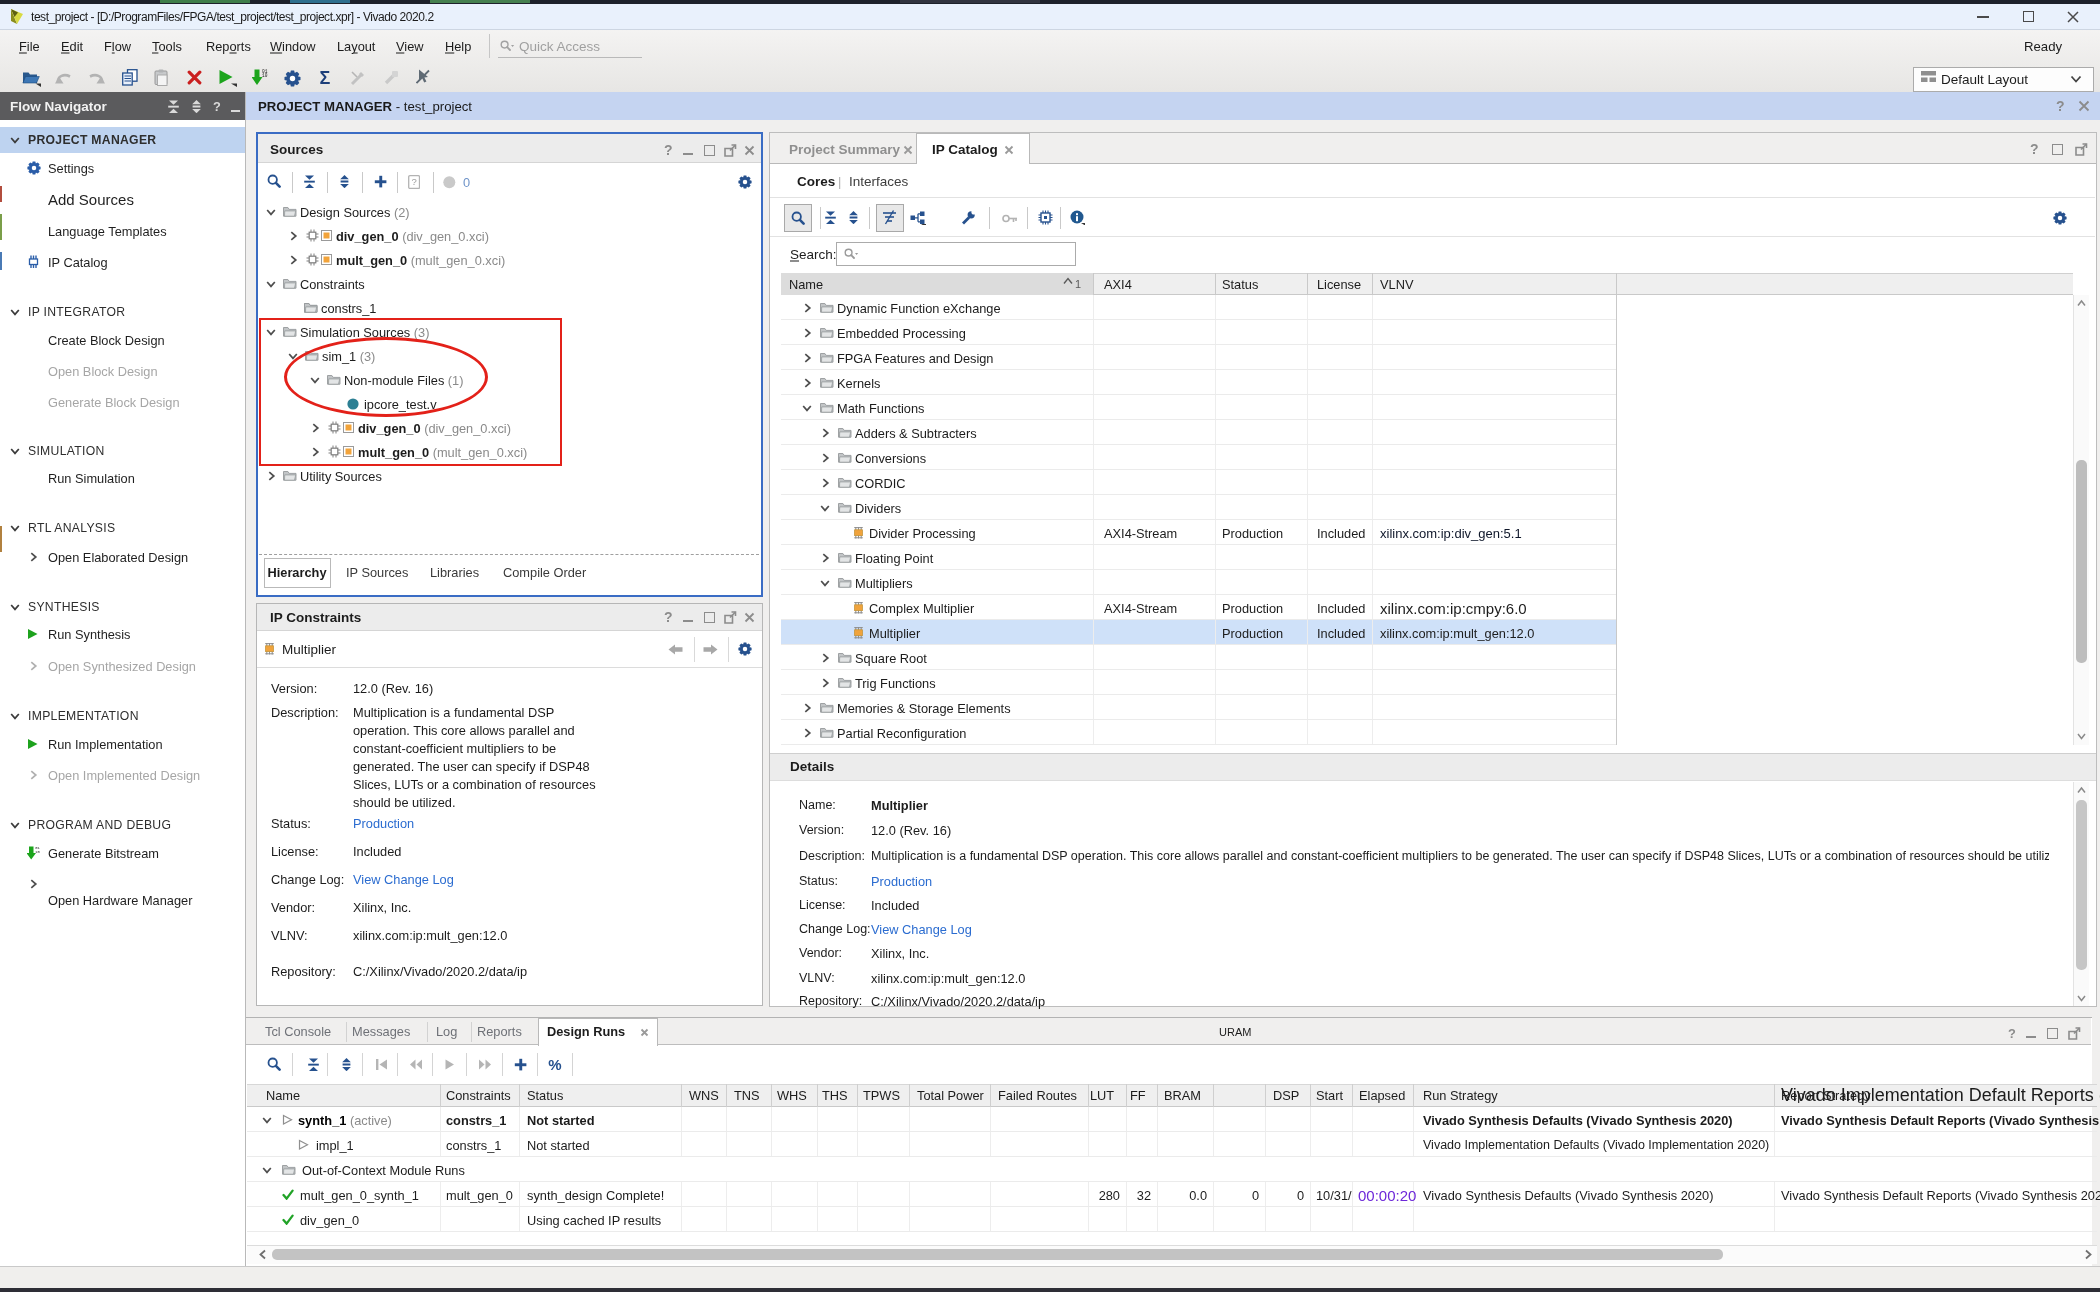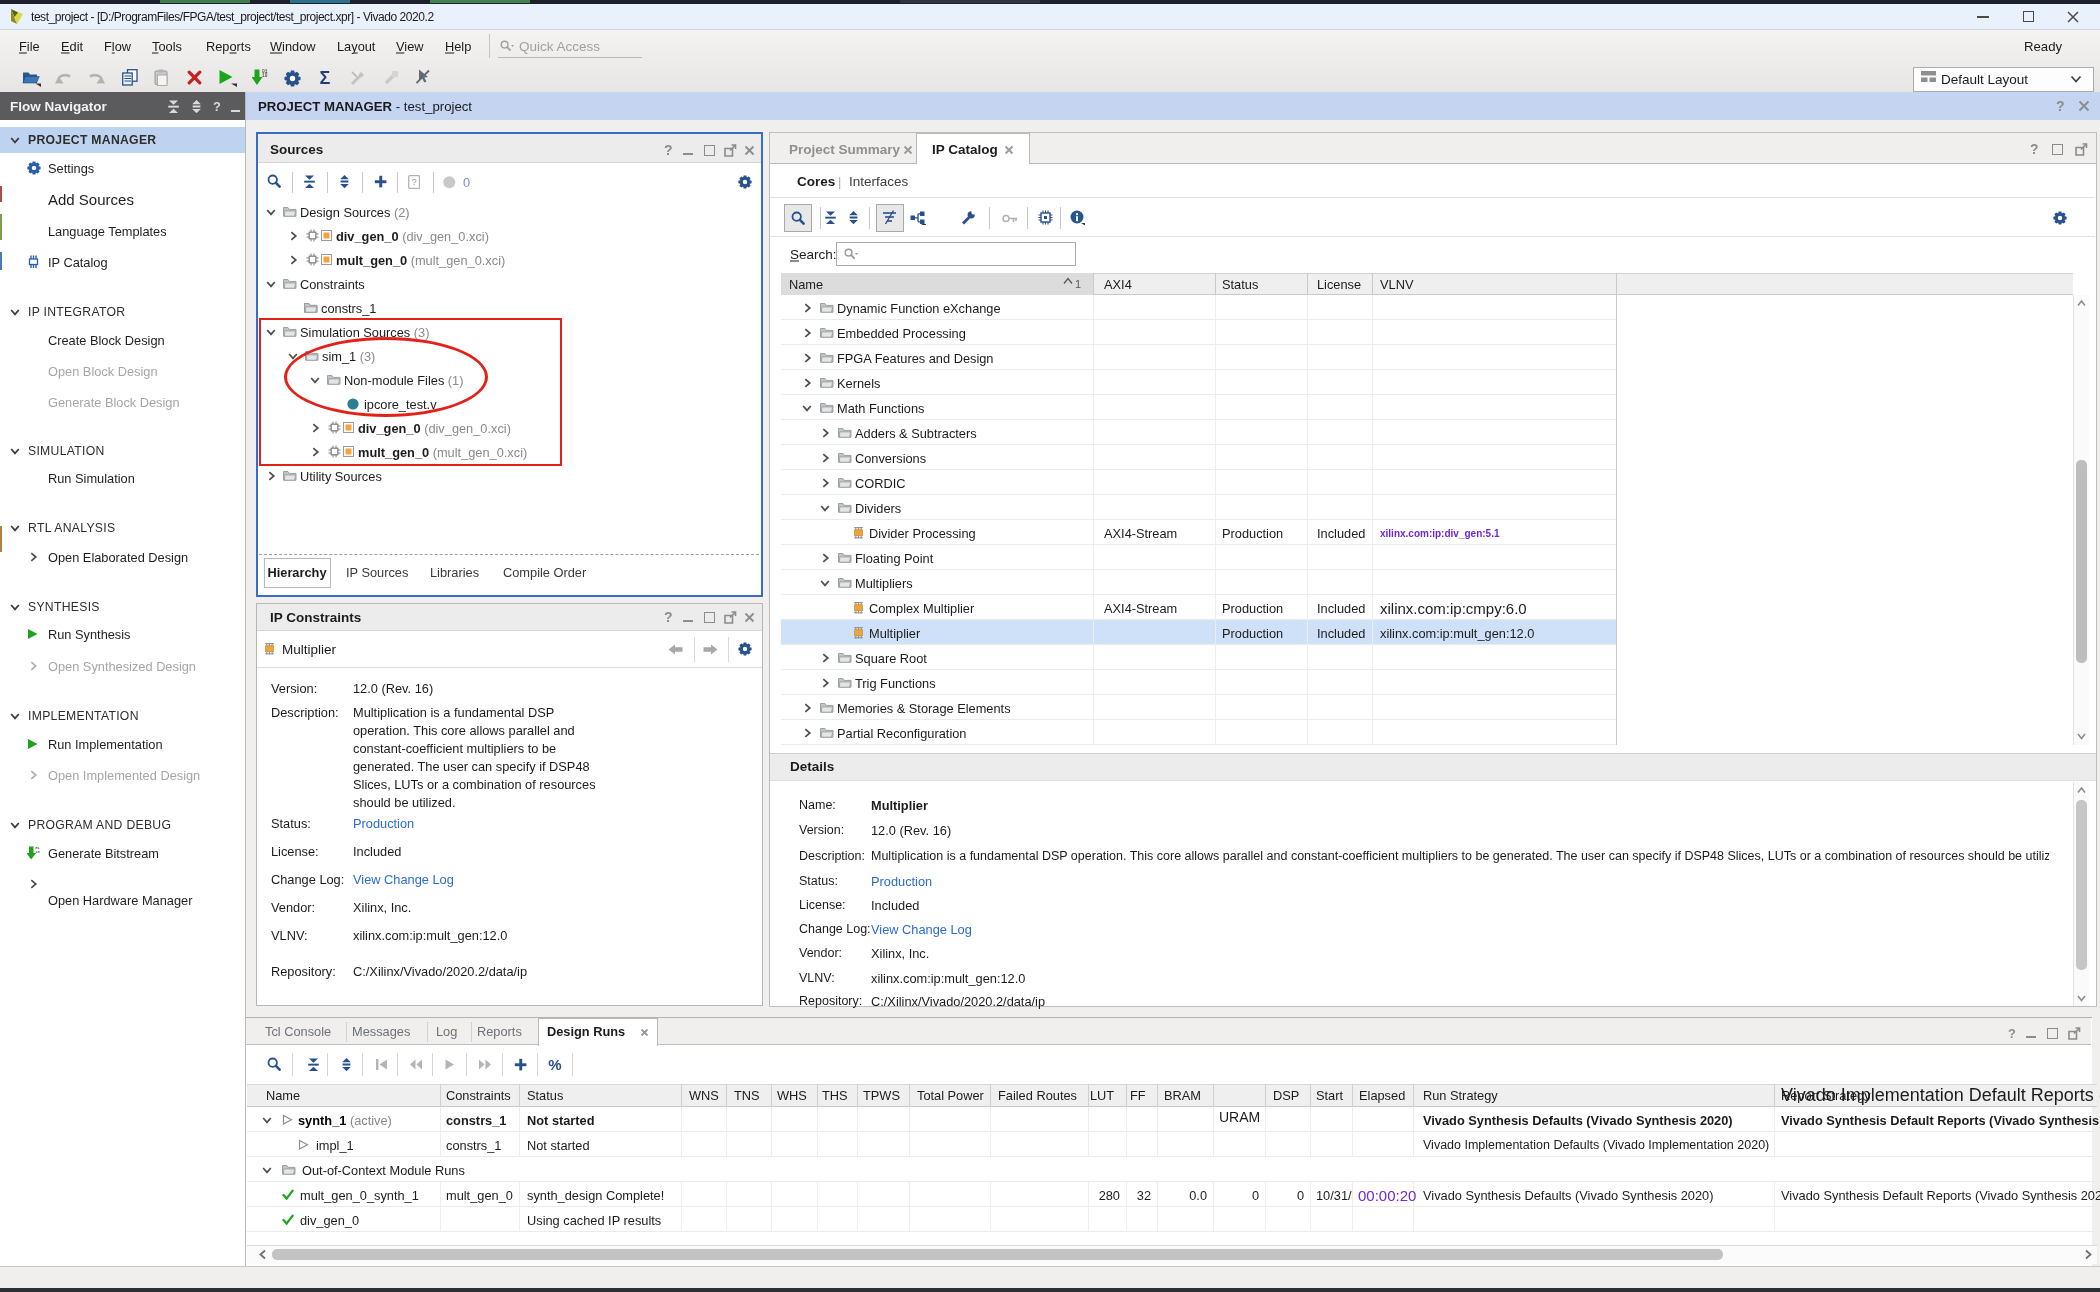--- a/index.html
+++ b/index.html
@@ -700,21 +700,21 @@
     <line x1="9.2" y1="1" x2="9.2" y2="4.2" stroke="#8f8f8f" stroke-width="1.1"></line>
     <line x1="9.2" y1="9.2" x2="9.2" y2="12.4" stroke="#8f8f8f" stroke-width="1.1"></line>
     <line x1="2.2" y1="1.6" x2="10.8" y2="1.6" stroke="#8f8f8f" stroke-width="1"></line>
     <line x1="2.2" y1="11.8" x2="10.8" y2="11.8" stroke="#8f8f8f" stroke-width="1"></line>
     <rect x="2.6" y="3.8" width="7.8" height="5.8" fill="#f0a33c" stroke="#c6953a" stroke-width="0.8"></rect>
   </svg>
 <span style="position:absolute;left:869px;top:532.5px;transform:translateY(-50%);font-size:12.8px;color:#1c1c1c;font-weight:400;white-space:nowrap;">Divider Processing</span>
 <span style="position:absolute;left:1104px;top:532.5px;transform:translateY(-50%);font-size:12.8px;color:#1c1c1c;font-weight:400;white-space:nowrap;">AXI4-Stream</span>
 <span style="position:absolute;left:1222px;top:532.5px;transform:translateY(-50%);font-size:12.8px;color:#1c1c1c;font-weight:400;white-space:nowrap;">Production</span>
 <span style="position:absolute;left:1317px;top:532.5px;transform:translateY(-50%);font-size:12.8px;color:#1c1c1c;font-weight:400;white-space:nowrap;">Included</span>
-<span style="position:absolute;left:1380px;top:532.5px;transform:translateY(-50%);font-size:10px;color:#6d28d9;font-weight:700;white-space:nowrap;">xilinx.com:ip:div_gen:5.1</span>
+<span style="position:absolute;left:1380px;top:532.5px;transform:translateY(-50%);font-size:13px;color:#0f172a;font-weight:400;white-space:nowrap;">xilinx.com:ip:div_gen:5.1</span>
 <div style="position:absolute;left:781px;top:569px;width:835px;height:1px;background:#ebebeb;"></div>
 <div style="position:absolute;left:1093px;top:545px;width:1px;height:24px;background:#ededed;"></div>
 <div style="position:absolute;left:1215px;top:545px;width:1px;height:24px;background:#ededed;"></div>
 <div style="position:absolute;left:1307px;top:545px;width:1px;height:24px;background:#ededed;"></div>
 <div style="position:absolute;left:1372px;top:545px;width:1px;height:24px;background:#ededed;"></div>
 <svg style="position:absolute;left:820px;top:552.5px" width="10" height="10" viewBox="0 0 10 10">
     <path d="M3.3000000000000003,1.2 L7.800000000000001,5.0 L3.3000000000000003,8.8" stroke="#4e4e4e" stroke-width="1.7" fill="none"></path>
   </svg>
 <svg style="position:absolute;left:838px;top:551.5px" width="14" height="11" viewBox="0 0 14 11">
     <path d="M0.5,1.5 h4.4 l1.3,1.9 h6.8 v6.8 h-12.5 z" fill="#c2c5c7" stroke="#969a9c" stroke-width="0.9"></path>
@@ -954,21 +954,21 @@
 <span style="position:absolute;left:689px;top:1095px;transform:translateY(-50%);font-size:12.8px;color:#1c1c1c;font-weight:400;white-space:nowrap;">WNS</span>
 <span style="position:absolute;left:734px;top:1095px;transform:translateY(-50%);font-size:12.8px;color:#1c1c1c;font-weight:400;white-space:nowrap;">TNS</span>
 <span style="position:absolute;left:777px;top:1095px;transform:translateY(-50%);font-size:12.8px;color:#1c1c1c;font-weight:400;white-space:nowrap;">WHS</span>
 <span style="position:absolute;left:822px;top:1095px;transform:translateY(-50%);font-size:12.8px;color:#1c1c1c;font-weight:400;white-space:nowrap;">THS</span>
 <span style="position:absolute;left:863px;top:1095px;transform:translateY(-50%);font-size:12.8px;color:#1c1c1c;font-weight:400;white-space:nowrap;">TPWS</span>
 <span style="position:absolute;left:917px;top:1095px;transform:translateY(-50%);font-size:12.8px;color:#1c1c1c;font-weight:400;white-space:nowrap;">Total Power</span>
 <span style="position:absolute;left:998px;top:1095px;transform:translateY(-50%);font-size:12.8px;color:#1c1c1c;font-weight:400;white-space:nowrap;">Failed Routes</span>
 <span style="position:absolute;left:1090px;top:1095px;transform:translateY(-50%);font-size:12.8px;color:#1c1c1c;font-weight:400;white-space:nowrap;">LUT</span>
 <span style="position:absolute;left:1130px;top:1095px;transform:translateY(-50%);font-size:12.8px;color:#1c1c1c;font-weight:400;white-space:nowrap;">FF</span>
 <span style="position:absolute;left:1164px;top:1095px;transform:translateY(-50%);font-size:12.8px;color:#1c1c1c;font-weight:400;white-space:nowrap;">BRAM</span>
-<span style="position:absolute;left:1219px;top:1117px;transform:translateY(-50%);font-size:14px;color:#1c1c1c;font-weight:400;white-space:nowrap;">URAM</span>
+<span style="position:absolute;left:1219px;top:1032px;transform:translateY(-50%);font-size:11px;color:#1c1c1c;font-weight:400;white-space:nowrap;">URAM</span>
 <span style="position:absolute;left:1273px;top:1095px;transform:translateY(-50%);font-size:12.8px;color:#1c1c1c;font-weight:400;white-space:nowrap;">DSP</span>
 <span style="position:absolute;left:1316px;top:1095px;transform:translateY(-50%);font-size:12.8px;color:#1c1c1c;font-weight:400;white-space:nowrap;">Start</span>
 <span style="position:absolute;left:1359px;top:1095px;transform:translateY(-50%);font-size:12.8px;color:#1c1c1c;font-weight:400;white-space:nowrap;">Elapsed</span>
 <span style="position:absolute;left:1423px;top:1095px;transform:translateY(-50%);font-size:12.8px;color:#1c1c1c;font-weight:400;white-space:nowrap;">Run Strategy</span>
 <span style="position:absolute;left:1781px;top:1095px;transform:translateY(-50%);font-size:12.8px;color:#1c1c1c;font-weight:400;white-space:nowrap;">Report Strategy</span>
 <div style="position:absolute;left:247px;top:1131px;width:1850px;height:1px;background:#ebebeb;"></div>
 <div style="position:absolute;left:440px;top:1107px;width:1px;height:24px;background:#ededed;"></div>
 <div style="position:absolute;left:519px;top:1107px;width:1px;height:24px;background:#ededed;"></div>
 <div style="position:absolute;left:681px;top:1107px;width:1px;height:24px;background:#ededed;"></div>
 <div style="position:absolute;left:726px;top:1107px;width:1px;height:24px;background:#ededed;"></div>

